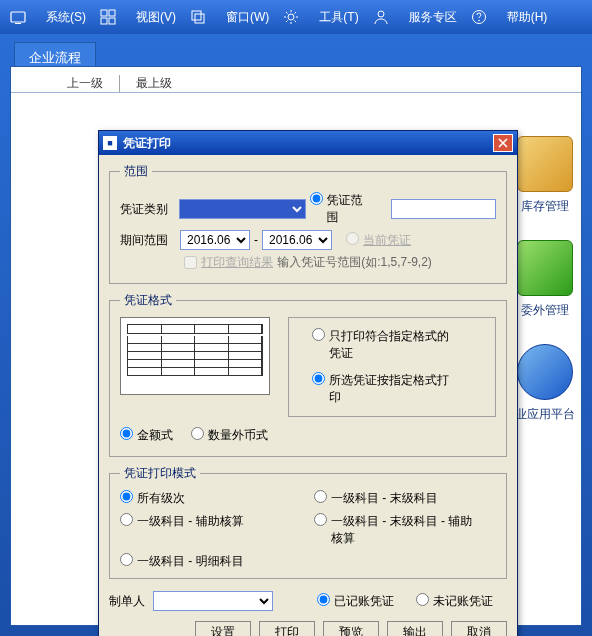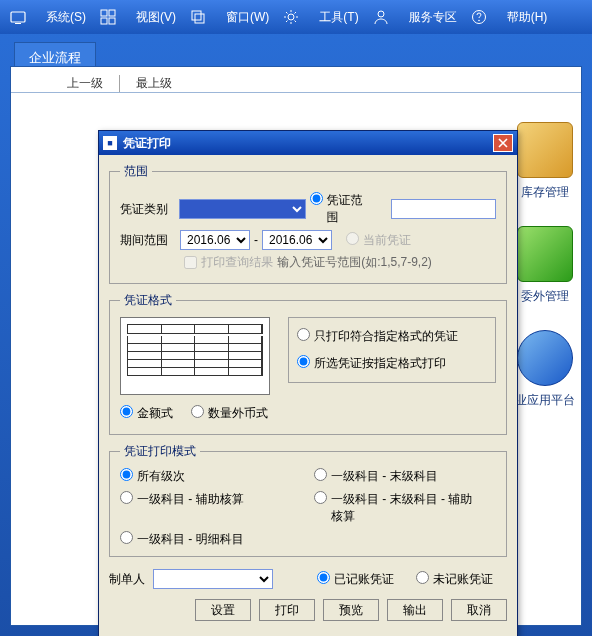--- a/index.html
+++ b/index.html
@@ -10,21 +10,21 @@
 .menubar-item svg { width: 16px; height: 16px; }
 
 .tabbar { height: 32px; padding: 8px 0 0 14px; display: flex; }
 .tab { background: #3a7de0; color: #fff; padding: 6px 14px; border: 1px solid #2258a8; border-bottom: none; font-size: 13px; }
 
 .content { background: #fff; margin: 0 10px; height: 560px; border: 1px solid #2258a8; position: relative; }
 .row1 { height: 26px; border-bottom: 1px solid #9cb6d8; display: flex; align-items: flex-end; }
 .link { padding: 0 16px; color: #333; cursor: pointer; }
 .link + .link { border-left: 1px solid #a3a3a3; }
 
-.bg-icons { position: absolute; right: 6px; top: 46px; display: flex; flex-direction: column; gap: 16px; align-items: center; }
+.bg-icons { position: absolute; right: 6px; top: 60px; display: flex; flex-direction: column; gap: 16px; align-items: center; }
 .bg-icon { width: 60px; height: 88px; display: flex; flex-direction: column; align-items: center; justify-content: flex-end; color: #1a3a7a; }
 .bg-icon .ic { width: 56px; height: 56px; border-radius: 6px; margin-bottom: 6px; }
 
 .dialog { position: absolute; left: 98px; top: 130px; width: 420px; background: #ece9d8; border: 1px solid #0a246a; box-shadow: 2px 2px 6px rgba(0,0,0,0.3); }
 .titlebar { height: 24px; background: linear-gradient(to bottom, #2b6dd8, #0a3ca8); display: flex; align-items: center; padding: 0 4px; color: #fff; font-weight: bold; }
 .titlebar .ticon { width: 14px; height: 14px; background: #fff; margin-right: 6px; display: flex; align-items: center; justify-content: center; color: #0a3ca8; font-size: 9px; }
 .titlebar .close { margin-left: auto; width: 20px; height: 18px; background: #d9533a; border: 1px solid #fff; display: flex; align-items: center; justify-content: center; cursor: pointer; }
 .titlebar .close svg { width: 10px; height: 10px; }
 
 .dlg-body { padding: 8px 10px; }
@@ -45,32 +45,32 @@
 
 .rad { display: inline-flex; gap: 4px; margin-right: 14px; }
 .rad input { width: 13px; height: 13px; }
 
 .fmt-body { display: flex; gap: 18px; align-items: flex-start; }
 .fmt-preview { width: 150px; height: 78px; border: 1px solid #777; background: #fff; padding: 6px; }
 .fmt-preview .hdr { height: 10px; border: 1px solid #333; margin-bottom: 2px; display:flex; }
 .fmt-preview .hdr div { flex:1; border-right:1px solid #333; }
 .fmt-preview .row-p { height: 8px; border: 1px solid #333; border-top:none; display:flex; }
 .fmt-preview .row-p div { flex:1; border-right:1px solid #333; }
-.fmt-right { border: 1px solid #a0a0a0; padding: 10px 8px; flex: 1; display:flex; flex-direction:column; gap:10px; }
+.fmt-right { border: 1px solid #a0a0a0; padding: 10px 23px; flex: 1; display:flex; flex-direction:column; gap:10px; }
 
 .mode-grid { display: grid; grid-template-columns: 1fr 1fr; gap: 6px 12px; }
 
 .footer { display: flex; align-items: center; gap: 8px; padding: 4px 0 6px; }
 .footer select { width: 120px; }
 .footer .spacer { flex: 1; }
 
 .btnbar { display: flex; justify-content: flex-end; gap: 8px; padding: 4px 0 10px; }
 button.btn { width: 56px; height: 22px; background: #ece9d8; border: 1px solid #888; cursor: pointer; }
 
-.disabled { color: #aaa; }
+.disabled { color: #aaa; text-decoration: underline; }
 </style>
 </head>
 <body>
 
 <div class="menubar">
   <div class="menubar-item">
     <svg viewBox="0 0 16 16">
         <rect x="1" y="3" width="14" height="10" rx="1" fill="none" stroke="#fff" stroke-width="1.2"></rect>
         <rect x="5" y="14" width="6" height="1" fill="#fff"></rect>
       </svg>

